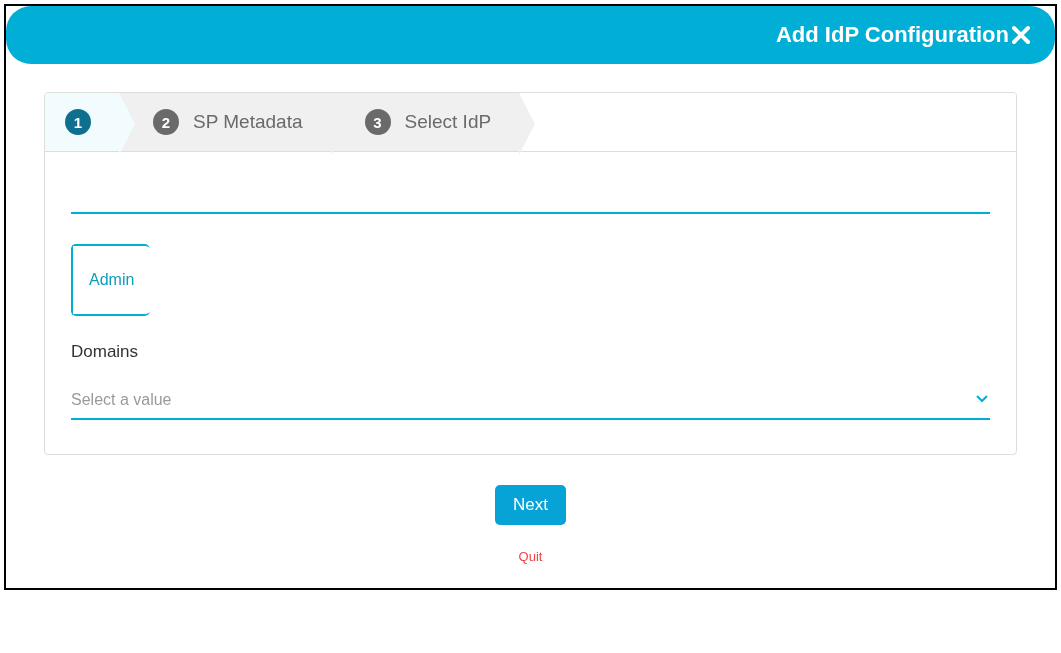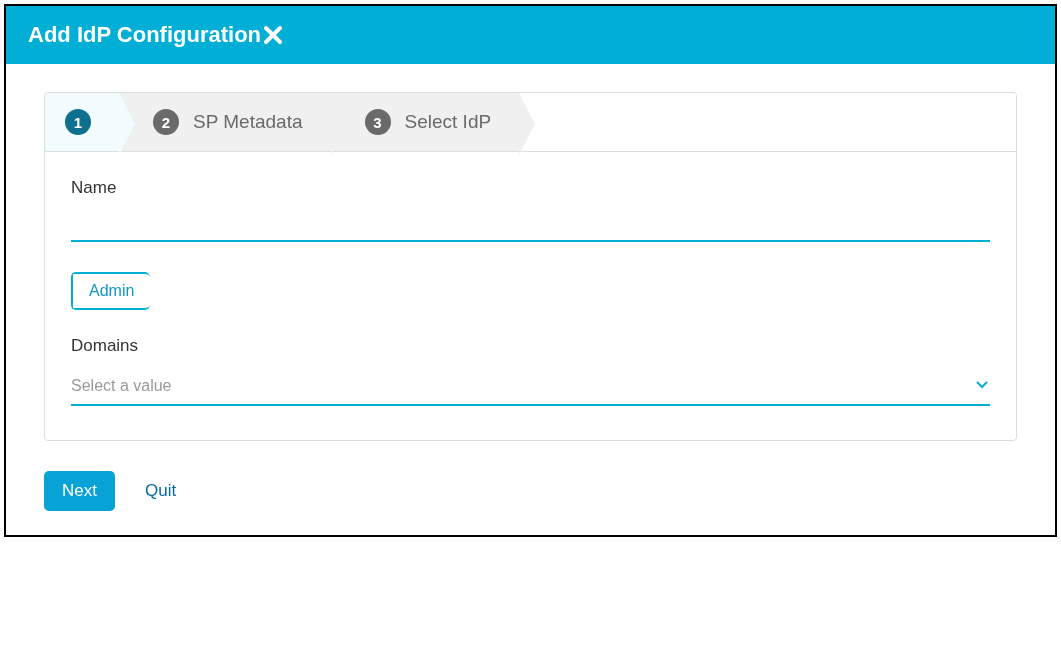--- a/index.html
+++ b/index.html
@@ -11,22 +11,23 @@
     .modal {
       width: 1053px;
       border: 2px solid #000;
       background: #fff;
     }
     .modal-header {
       background: #00aed6;
       color: #fff;
       padding: 16px 22px;
       display: flex;
-      justify-content: flex-start;
-      align-items: center;
+      justify-content: flex-end;
+      align-items: center;
+      border-radius: 25px;
     }
     .modal-title {
       font-size: 22px;
       font-weight: 600;
     }
     .close-icon {
       cursor: pointer;
       display: flex;
       align-items: center;
     }
@@ -114,76 +115,77 @@
       outline: none;
       background: transparent;
     }
     .toggle-group {
       display: inline-flex;
       border-radius: 5px;
       overflow: hidden;
       margin-top: 4px;
     }
     .toggle-btn {
-      padding: 8px 16px;
+      padding: 25px 16px;
       font-size: 16px;
       cursor: pointer;
       border: 2px solid #00aed6;
       background: #fff;
       color: #0f9bc0;
       display: flex;
       align-items: center;
       gap: 6px;
     }
     .toggle-btn:first-child { border-radius: 5px 0 0 5px; border-right: none; }
     .toggle-btn:last-child { border-radius: 0 5px 5px 0; }
     .toggle-btn.selected {
       background: #00aed6;
       color: #fff;
       font-weight: 600;
     }
     .check-icon svg { width: 16px; height: 16px; display: block; }
     .select-wrap {
       position: relative;
-      margin-top: 14px;
+      margin-top: 22px;
     }
     .select-display {
       width: 100%;
       border: none;
       border-bottom: 2px solid #00aed6;
       padding: 6px 0 8px 0;
       font-size: 16px;
       color: #9a9a9a;
       cursor: pointer;
       display: flex;
       justify-content: space-between;
       align-items: center;
     }
     .chevron-icon svg { width: 16px; height: 16px; }
     .modal-footer {
       padding: 10px 38px 24px 38px;
       display: flex;
       align-items: center;
-      gap: 30px;
+      gap: 24px;
+      flex-direction: column;
     }
     .btn-primary {
       background: #07a3d6;
       color: #fff;
       border: none;
       border-radius: 5px;
       padding: 10px 18px;
       font-size: 17px;
       font-weight: 500;
       cursor: pointer;
     }
     .btn-link {
       background: none;
       border: none;
-      color: #0369a1;
-      font-size: 17px;
+      color: #ef4444;
+      font-size: 13px;
       cursor: pointer;
     }
   </style>
 </head>
 <body>
 
 <div class="modal">
   <div class="modal-header">
     <div class="modal-title">Add IdP Configuration</div>
     <div class="close-icon">
@@ -205,21 +207,20 @@
           <div>SP Metadata</div>
         </div>
         <div class="wizard-step inactive">
           <div class="step-badge">3</div>
           <div>Select IdP</div>
         </div>
       </div>
 
       <div class="wizard-content">
         <div class="form-group">
-          <label class="form-label">Name</label>
           <input class="form-input" type="text" value="" style="">
         </div>
 
         <div class="form-group">
           <div class="toggle-group">
             <div class="toggle-btn">
               <span>Admin</span>
             </div>
           </div>
         </div>

